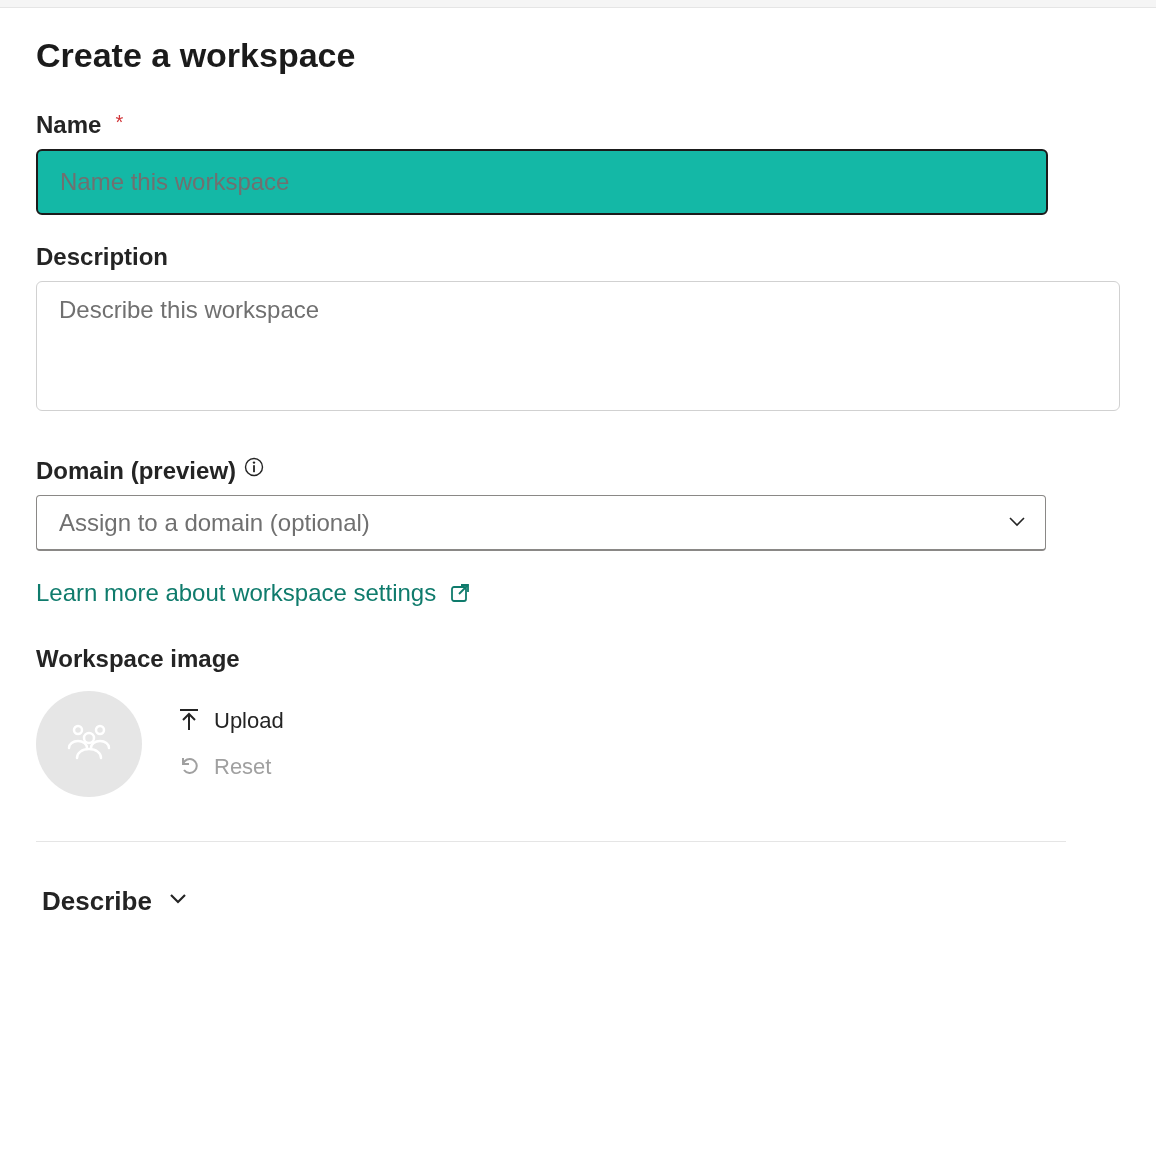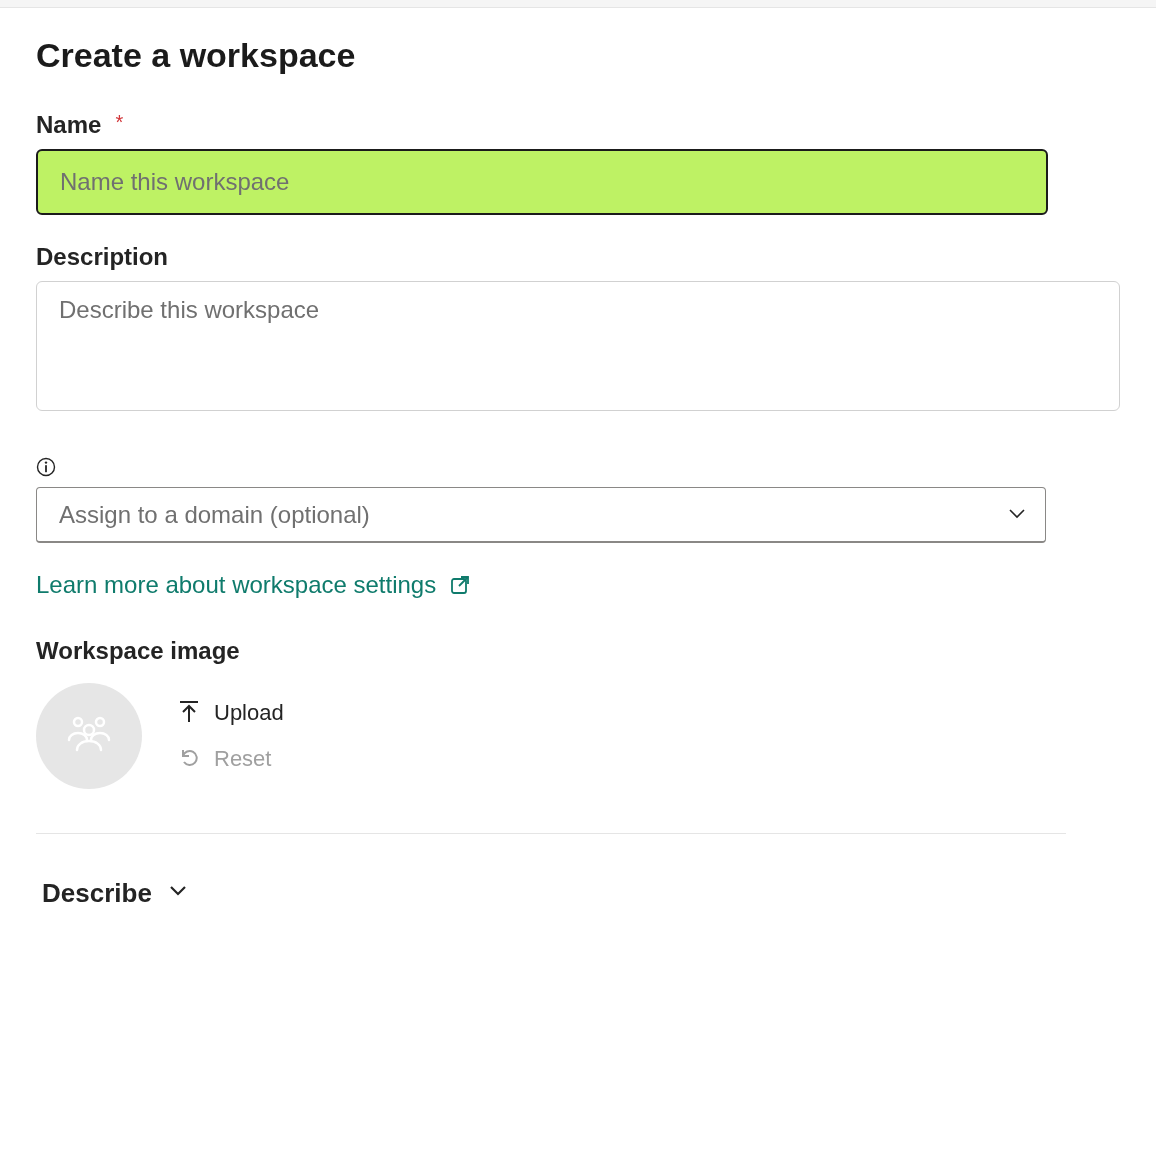--- a/index.html
+++ b/index.html
@@ -13,21 +13,21 @@
     }
     .top-border { height: 8px; background: #f5f5f5; border-bottom: 1px solid #e5e5e5; }
     .panel { padding: 28px 36px 36px 36px; }
     .page-title { font-size: 34px; font-weight: 700; color: #1b1b1b; margin-bottom: 36px; }
     .field { margin-bottom: 28px; }
     .field-label-row { display: flex; align-items: flex-start; gap: 8px; margin-bottom: 10px; }
     .field-label { font-size: 24px; font-weight: 600; color: #242424; }
     .required-asterisk { color: #d13438; font-size: 20px; margin-left: 6px; }
     .text-input {
       width: 1012px; height: 66px; font-size: 24px; padding: 0 22px;
-      border: 2px solid #1b1b1b; border-radius: 6px; background: #bef264; color: #242424;
+      border: 2px solid #1b1b1b; border-radius: 6px; background: #14b8a6; color: #242424;
       font-family: inherit;
     }
     .text-input::placeholder { color: #707070; }
     .textarea-input {
       width: 1084px; height: 130px; font-size: 24px; padding: 14px 22px;
       border: 1px solid #d1d1d1; border-radius: 6px; background: #fff; color: #242424;
       font-family: inherit; resize: none;
     }
     .textarea-input::placeholder { color: #707070; }
     .select-wrap { position: relative; width: 1010px; }
@@ -81,20 +81,21 @@
 
   <div class="field">
     <div class="field-label-row">
       <span class="field-label">Description</span>
     </div>
     <textarea class="textarea-input" placeholder="Describe this workspace" style=""></textarea>
   </div>
 
   <div class="field" style="margin-top:42px;">
     <div class="field-label-row">
+      <span class="field-label">Domain (preview)</span>
       <span class="info-icon">
         <svg width="20" height="20" viewBox="0 0 20 20" fill="none">
           <circle cx="10" cy="10" r="8.5" stroke="#242424" stroke-width="1.4"></circle>
           <circle cx="10" cy="5.6" r="1.2" fill="#242424"></circle>
           <rect x="9.1" y="8.2" width="1.8" height="7" fill="#242424"></rect>
         </svg>
       </span>
     </div>
     <div class="select-wrap">
       <div class="select-input">

